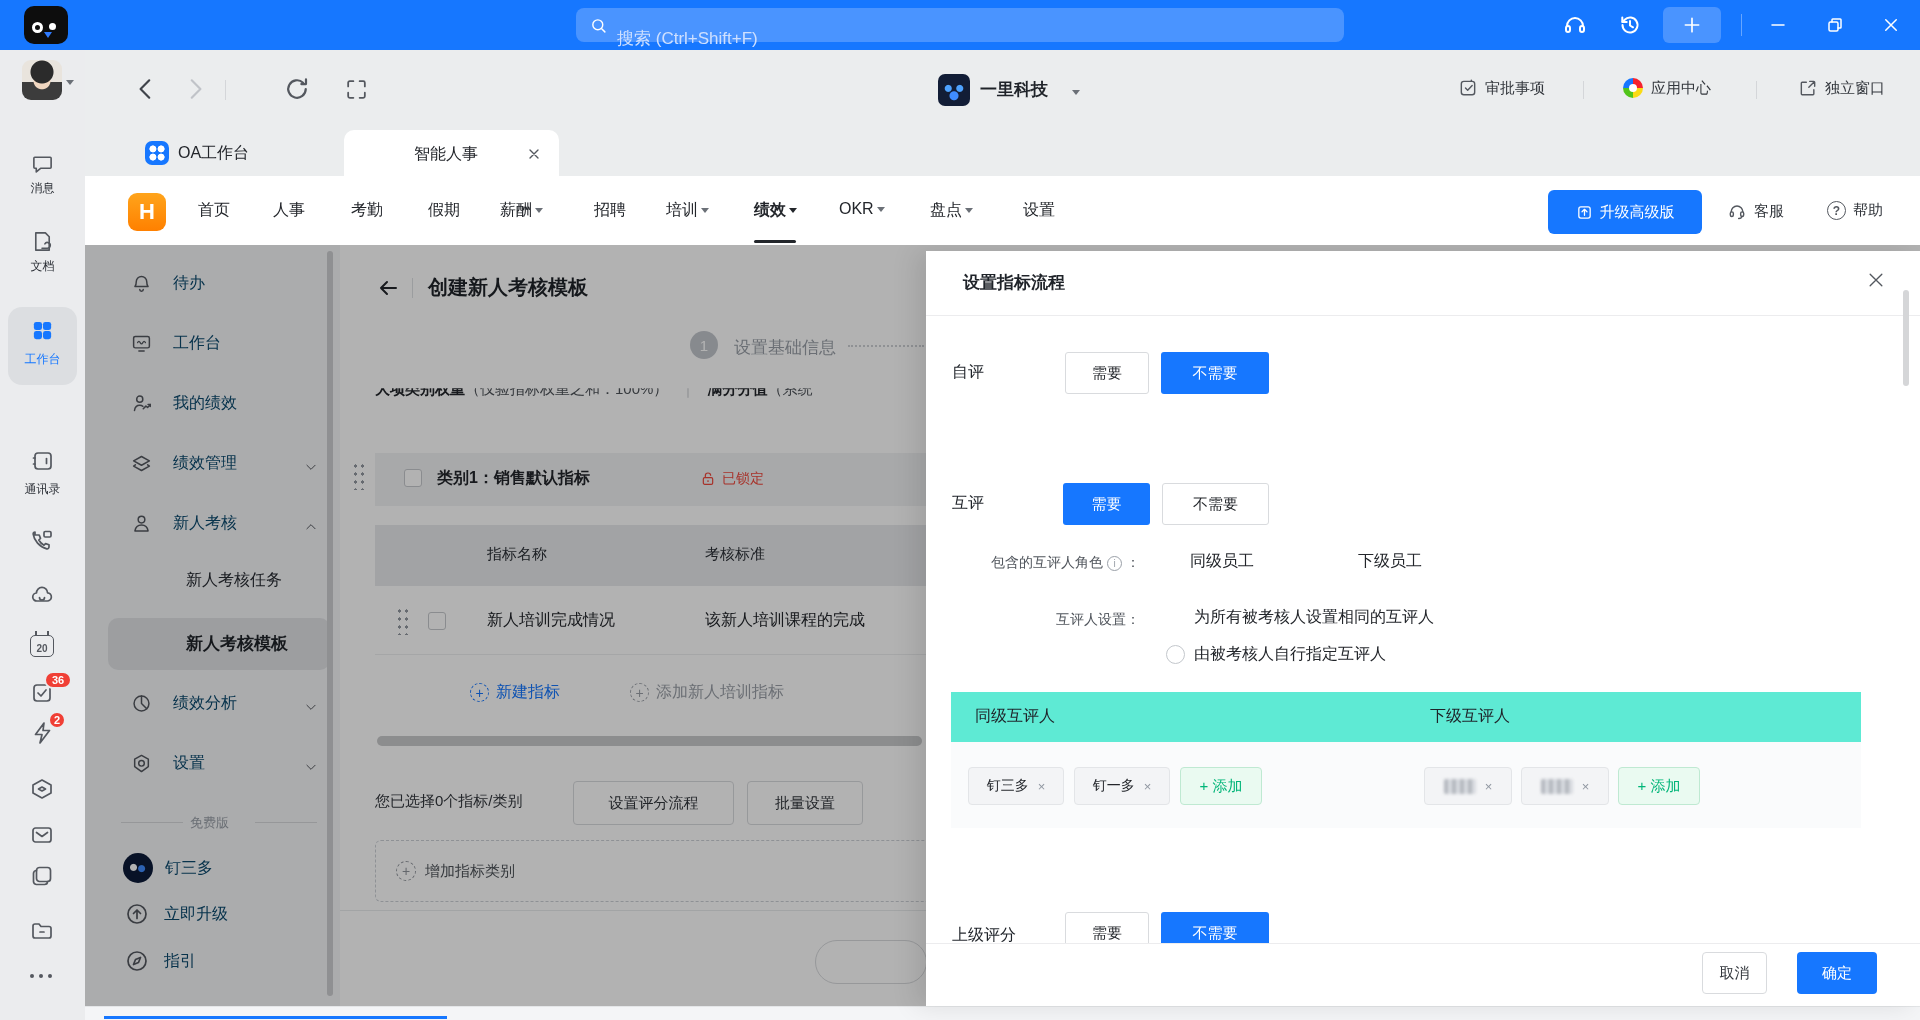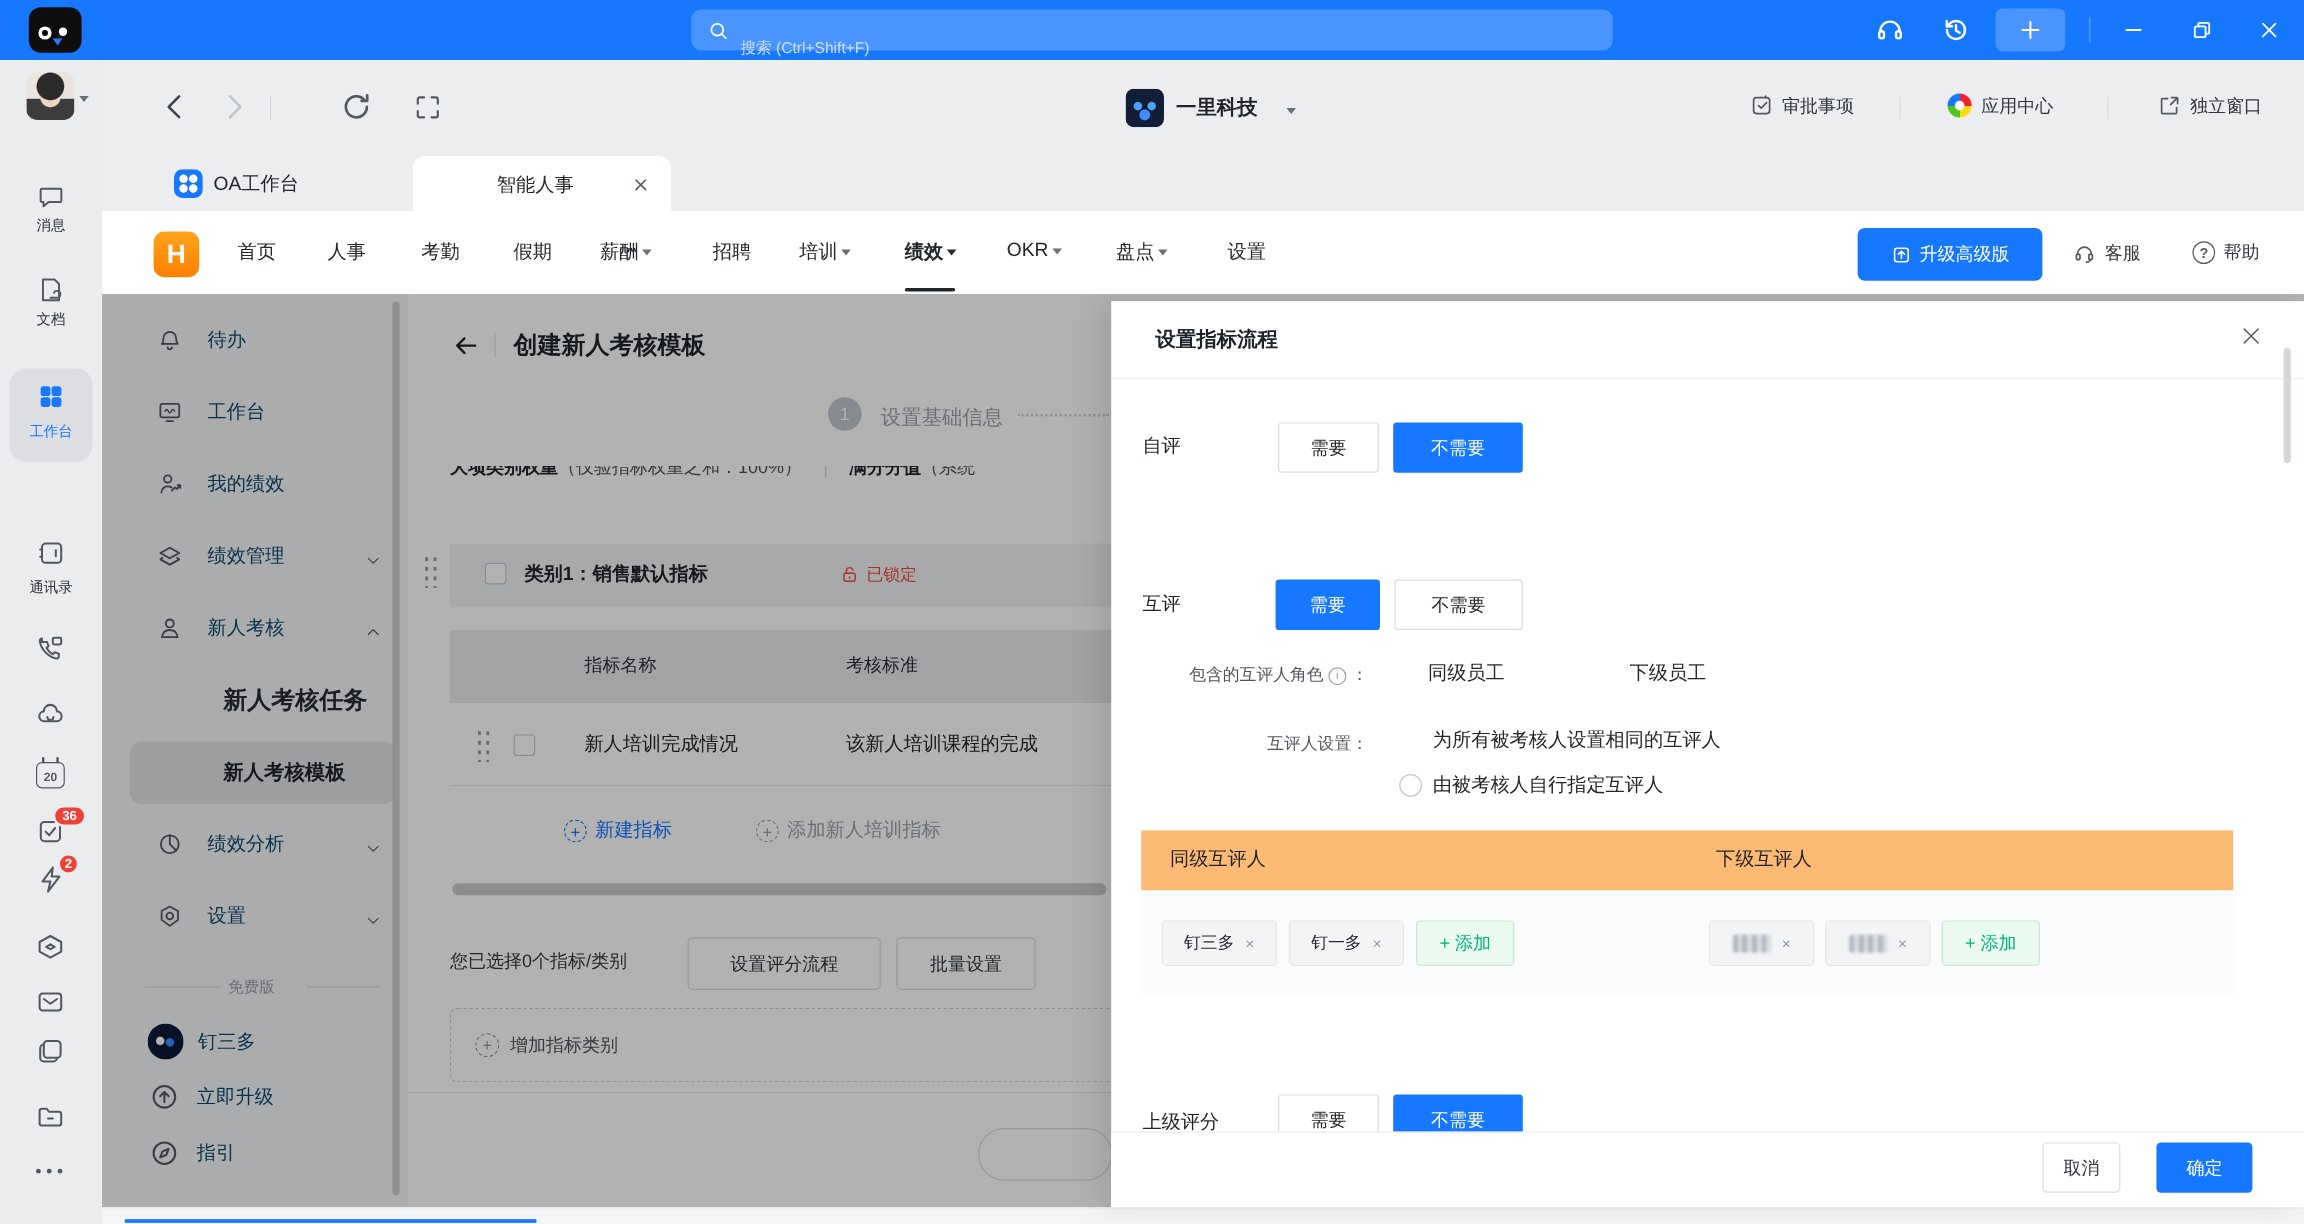--- a/index.html
+++ b/index.html
@@ -7,21 +7,21 @@
   #app{position:relative;width:1920px;height:1020px;background:#fff;overflow:hidden;}
   .a{position:absolute;}
   .flex{display:flex;align-items:center;}
   svg{display:block;}
   .ic{stroke:#54585f;fill:none;stroke-width:1.7;stroke-linecap:round;stroke-linejoin:round;}
   .icw{stroke:#fff;fill:none;stroke-width:2;stroke-linecap:round;stroke-linejoin:round;}
 
   
   .titlebar{left:0;top:0;width:1920px;height:50px;background:#1677ff;z-index:30;}
   .search{left:576px;top:8px;width:768px;height:34px;background:#4a94ff;border-radius:8px;display:flex;align-items:center;padding:0 14px;gap:8px;}
-  .search input{flex:1;background:transparent;border:none;outline:none;color:#000000;font-size:13px;margin-top:28px;}
+  .search input{flex:1;background:transparent;border:none;outline:none;color:#000000;font-size:17px;margin-top:28px;}
   .search input::placeholder{color:#cfe0ff;}
   .tb-btn{border-radius:6px;display:flex;align-items:center;justify-content:center;}
 
   
   .band{left:85px;top:50px;width:1835px;height:126px;background:#ebedee;z-index:20;}
   .toolbar-text{font-size:15px;color:#33373d;}
   .org{font-size:17px;font-weight:700;color:#1f2329;}
   .vdiv{width:1px;background:#d4d6d9;}
   .caret{width:0;height:0;border:4px solid transparent;border-top:5px solid #6b7077;margin-top:4px;}
 
@@ -40,21 +40,21 @@
   .osb{left:0;top:50px;width:85px;height:970px;background:#ebecee;z-index:25;}
   .osb-label{width:85px;text-align:center;font-size:12px;color:#2b2f36;}
   .osb-sel{background:#dcdee1;border-radius:14px;}
   .badge{background:#f03f35;color:#fff;font-size:11px;font-weight:700;border-radius:9px;border:2px solid #ebecee;display:flex;align-items:center;justify-content:center;z-index:2;}
   .dots3{display:flex;gap:5px;}
   .dots3 i{width:4px;height:4px;border-radius:50%;background:#54585f;}
 
   
   .isb{left:85px;top:245px;width:255px;height:761px;background:#f5f6f8;z-index:1;}
   .isb-label{font-size:16px;color:#0c4a6e;}
-  .isb-sub{font-size:20px;color:#272b32;font-weight:bold;}
+  .isb-sub{font-size:16px;color:#272b32;}
   .isb-selblock{background:#e1e3e6;border-radius:10px;}
   .isb-sel{font-size:17px;font-weight:700;color:#1f2329;font-family:Liberation Mono, monospace;}
   .freediv{height:1px;background:#d7d9dc;}
   .freetext{font-size:13px;color:#9aa0a8;}
 
   
   .content{left:340px;top:245px;width:1580px;height:761px;background:#fff;z-index:1;}
   .ctitle{font-size:20px;font-weight:700;color:#1f2329;}
   .stepcirc{background:#c2c6cc;border-radius:50%;color:#fff;font-size:15px;display:flex;align-items:center;justify-content:center;}
   .steptext{font-size:17px;color:#9aa0a8;}
@@ -89,21 +89,21 @@
   .tbtn{border-radius:3px;font-size:15px;display:flex;align-items:center;justify-content:center;z-index:12;}
   .tbtn.on{background:#1677ff;color:#fff;}
   .tbtn.off{background:#fff;color:#23262b;border:1px solid #d9dbde;}
   .chk{background:#1677ff;border-radius:4px;position:relative;}
   .chk::after{content:"";position:absolute;left:4px;top:4px;width:9px;height:5px;border-left:2px solid #fff;border-bottom:2px solid #fff;transform:rotate(-45deg);}
   .radio{border-radius:50%;}
   .radio.on{background:#1677ff;position:relative;}
   .radio.on::after{content:"";position:absolute;left:6px;top:6px;width:7px;height:7px;border-radius:50%;background:#fff;}
   .radio.off{background:#fff;border:1.5px solid #c3c7cc;}
   .opt{font-size:16px;color:#23262b;}
-  .dth{background:#fdba74;}
+  .dth{background:#5eead4;}
   .dth span{font-size:16px;color:#1f2329;}
   .dtb{background:#fafbfc;}
   .tag{background:#f3f4f6;border:1px solid #e3e5e8;border-radius:4px;display:flex;align-items:center;justify-content:center;gap:9px;font-size:14px;color:#23262b;}
   .tag .x{font-size:13px;color:#9097a1;}
   .addtag{background:#eafaf1;border:1px solid #bfe9d2;border-radius:4px;color:#00b578;font-size:15px;display:flex;align-items:center;justify-content:center;}
   .blurpx{width:32px;height:15px;border-radius:2px;background:repeating-linear-gradient(90deg,#b4b8bf 0 4px,#d8dbe0 4px 8px);filter:blur(1.5px);}
   .dfooter{left:926px;top:943px;width:994px;height:63px;background:#fff;border-top:1px solid #ececee;z-index:13;}
   .pbtn{background:#1677ff;border-radius:4px;color:#fff;font-size:15px;display:flex;align-items:center;justify-content:center;}
   .info{width:15px;height:15px;border:1px solid #9aa0a8;border-radius:50%;font-size:10px;color:#9aa0a8;display:inline-flex;align-items:center;justify-content:center;}
   .scrollthumb{background:#d5d6d8;border-radius:3px;}

